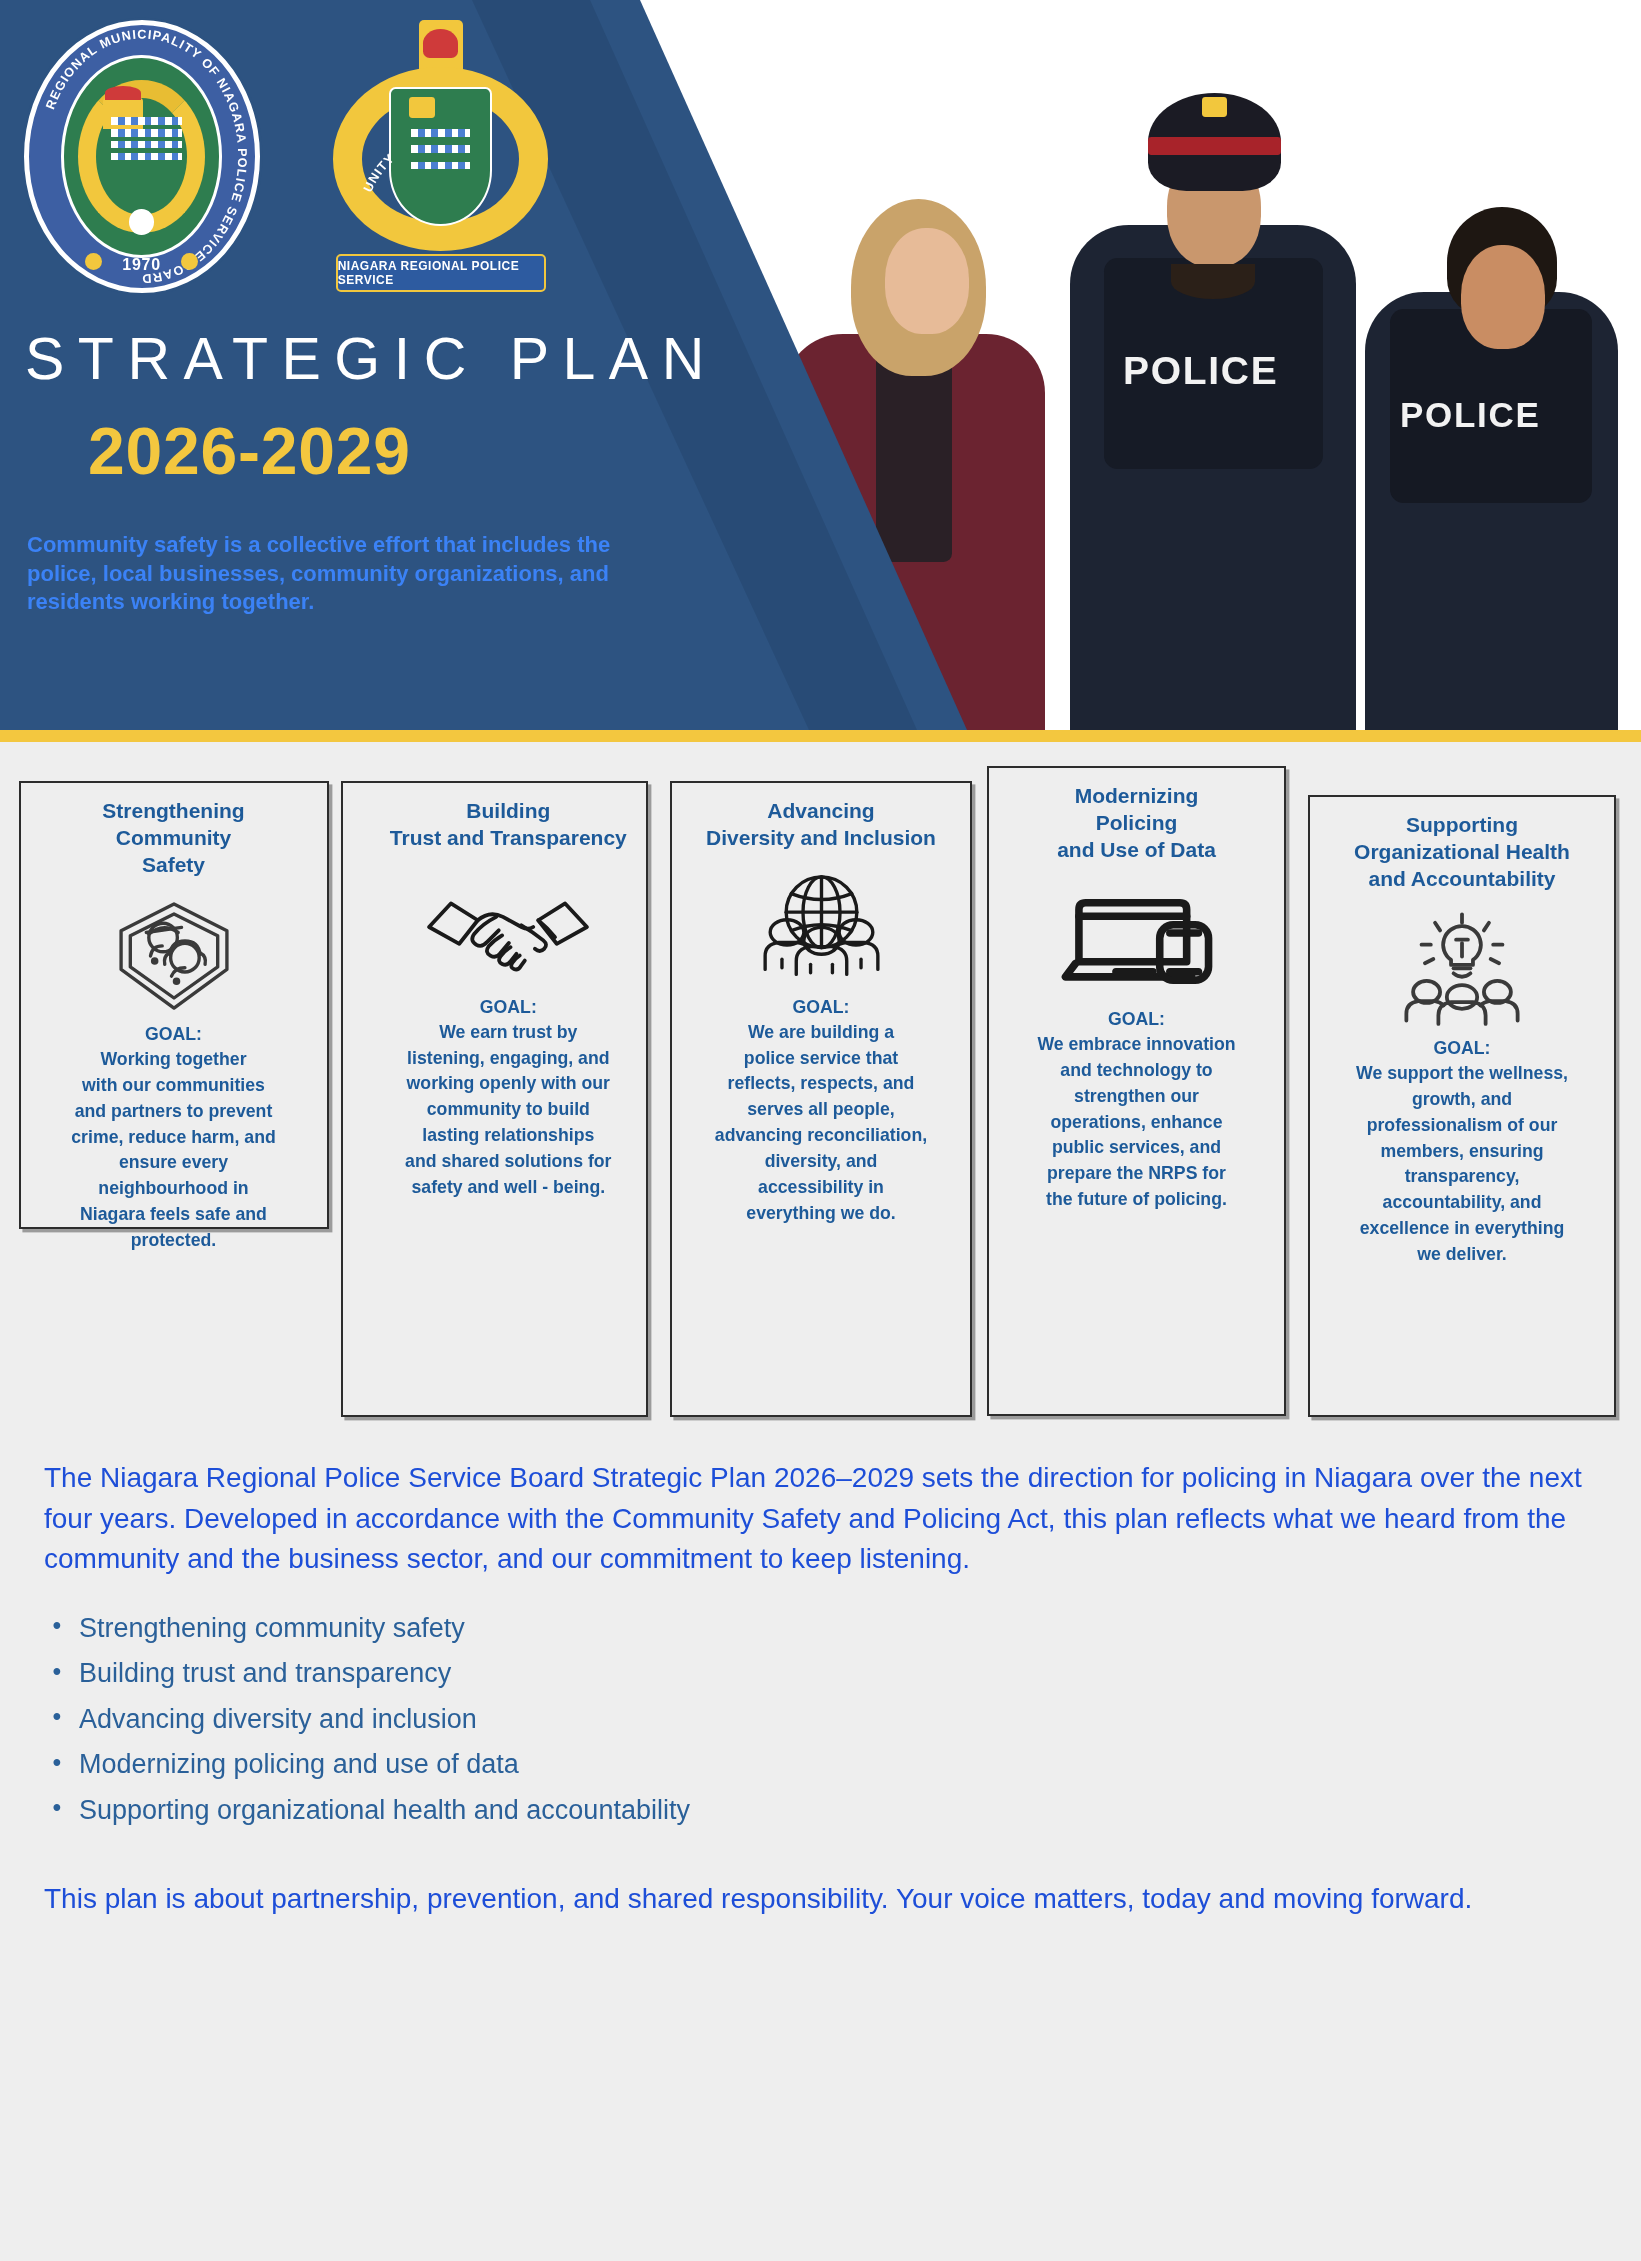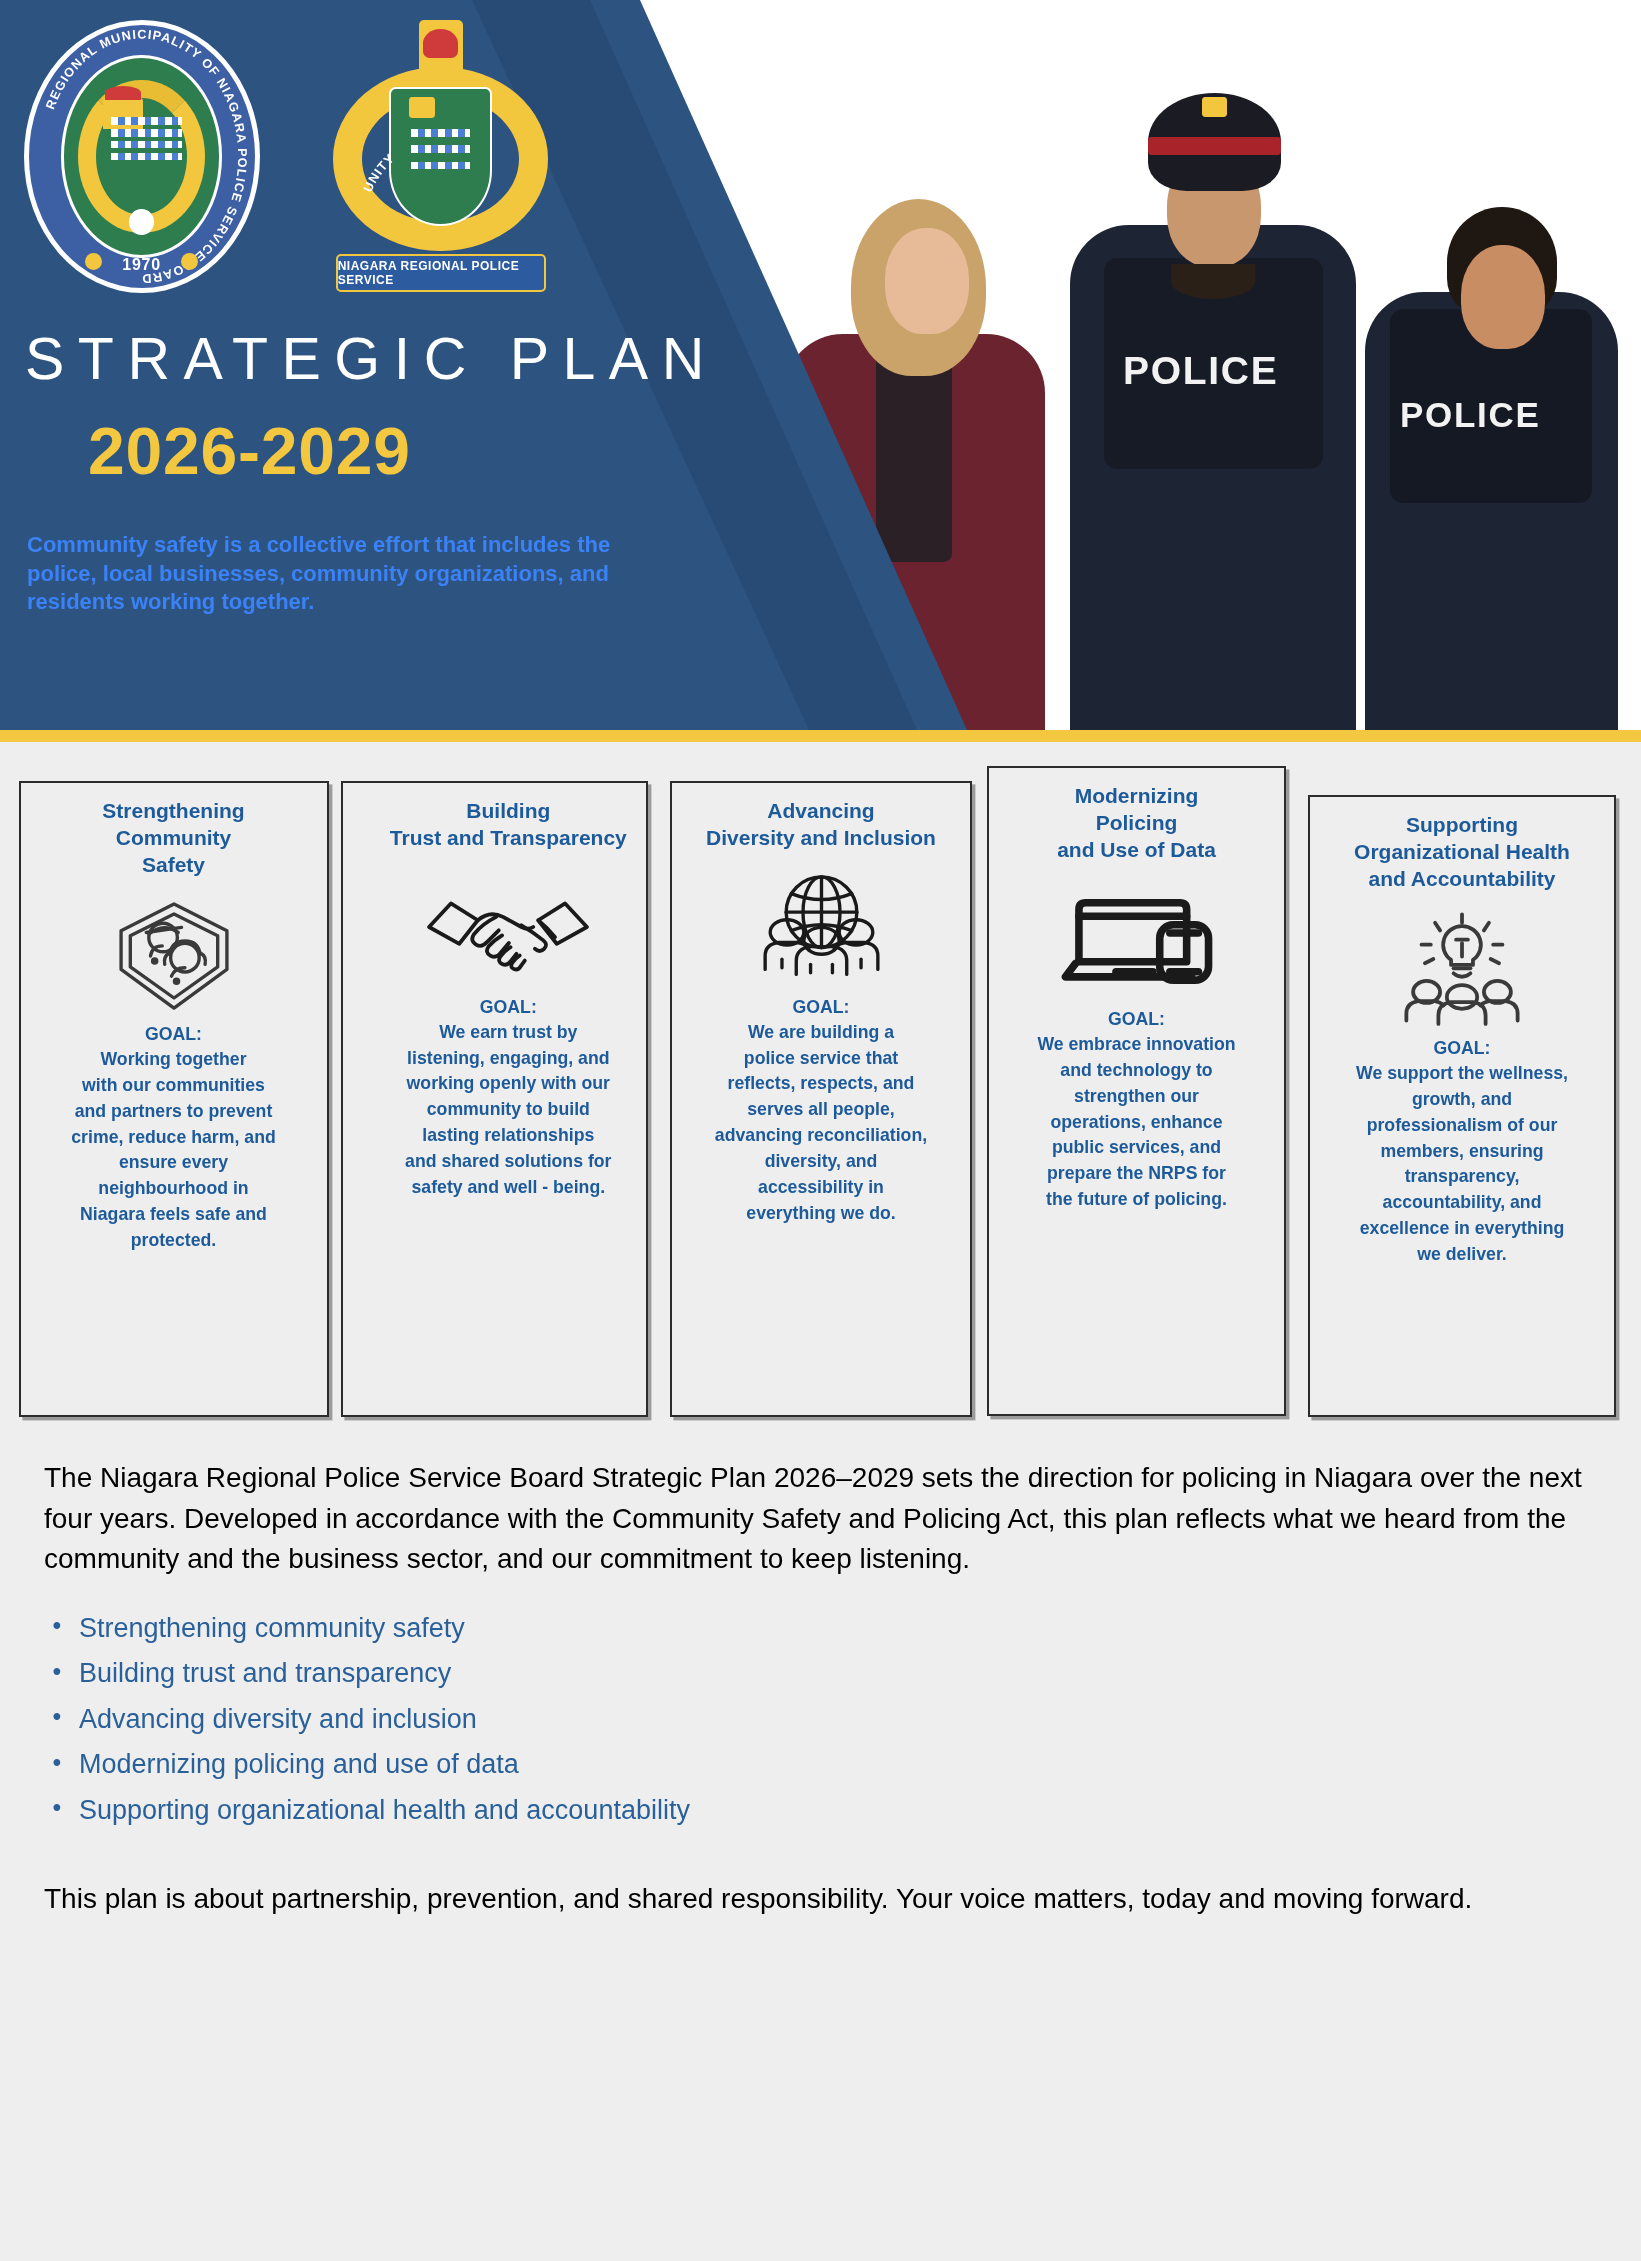--- a/index.html
+++ b/index.html
@@ -218,21 +218,21 @@
 
   
   .body-copy {
     position: absolute;
     top: 1458px; left: 44px; width: 1575px;
     color: #2a6099;
   }
   .para {
     font-size: 28px;
     line-height: 1.45;
-    color: #000000;
+    color: #1d4ed8;
     margin-bottom: 35px;
     max-width: 1542px;
   }
   .para.tight { margin-bottom: 34px; }
   .bullets { list-style: none; margin: 0 0 37px 5px; }
   .bullets li {
     font-size: 27px;
     line-height: 1.0;
     color: #2a6099;
     padding: 0 0 18.5px 30px;
@@ -345,21 +345,21 @@
 
   <div class="hero-title">STRATEGIC PLAN</div>
   <div class="hero-years">2026-2029</div>
   <div class="hero-sub">Community safety is a collective effort that includes the police, local businesses, community organizations, and residents working together.</div>
 </div>
 
 <div class="yellow-bar"></div>
 
 <div class="cards">
 
-  <div class="card" style="left:18.5px; top:40px; width:310px; height:636px;">
+  <div class="card" style="left:18.5px; top:40px; width:310px; height:448px;">
     <div class="card-title">Strengthening
 Community
 Safety</div>
     <div class="card-icon">
       <svg width="126" height="118" viewBox="0 0 150 140" fill="none" stroke="#3a3a3a" stroke-width="4" stroke-linejoin="round" stroke-linecap="round">
         <path d="M75 8 L138 40 L138 86 L75 132 L12 86 L12 40 Z"></path>
         <path d="M75 20 L127 46 L127 83 L75 120 L23 83 L23 46 Z"></path>
         <circle cx="62" cy="48" r="17"></circle>
         <path d="M42 42 L84 36"></path>
         <path d="M45 44 Q62 30 80 42"></path>

